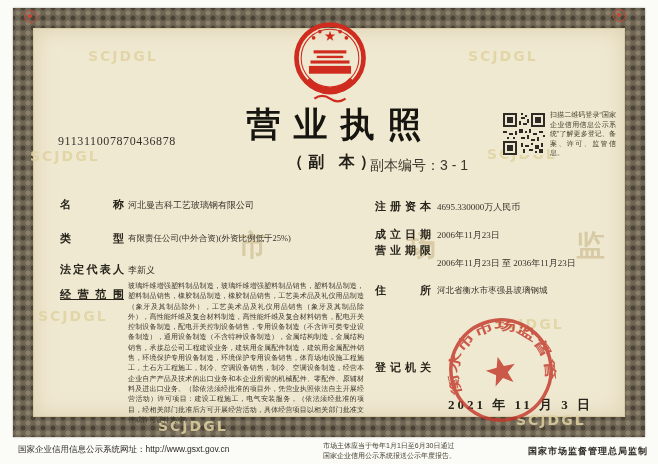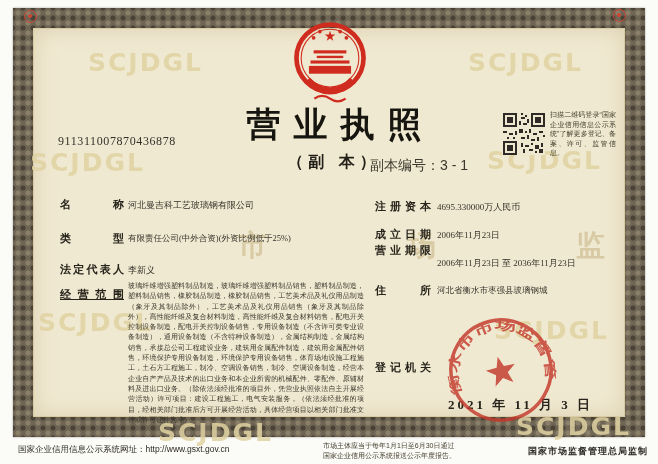--- a/index.html
+++ b/index.html
@@ -13,21 +13,21 @@
       radial-gradient(circle at 5px 5px, #8a8069 2.2px, transparent 2.9px),
       radial-gradient(circle at 5px 5px, #4a4335 2.2px, transparent 2.9px);
     background-size:10px 10px, 10px 10px;
     background-position:0 0, 5px 5px;
     box-shadow:0 0 2px rgba(0,0,0,.35); }
   .paper { position:absolute; left:20px; top:20px; right:20px; bottom:20px;
     background:#f0e9d1;
     box-shadow: inset 0 0 0 1px #d8cba4, inset 0 0 22px rgba(175,155,105,.35); }
 
   
-  .wm { position:absolute; color:#e0d3a2; font-weight:bold; font-size:25px;
+  .wm { position:absolute; color:#e0d3a2; font-weight:bold; font-size:14px;
     letter-spacing:2px; z-index:1; font-family:"DejaVu Sans", sans-serif; opacity:.85; }
   .wm-big { position:absolute; color:rgba(173,152,92,.38); font-size:29px; font-weight:bold;
     letter-spacing:66px; z-index:1; white-space:nowrap; }
 
   .layer { position:absolute; inset:0; z-index:2; }
 
   
   .credit-label { position:absolute; left:60px; top:98px; font-size:11px; font-weight:bold;
     letter-spacing:4px; color:#2b2920; }
   .credit-code { position:absolute; left:58px; top:134px; font-size:12px; color:#33302a;

